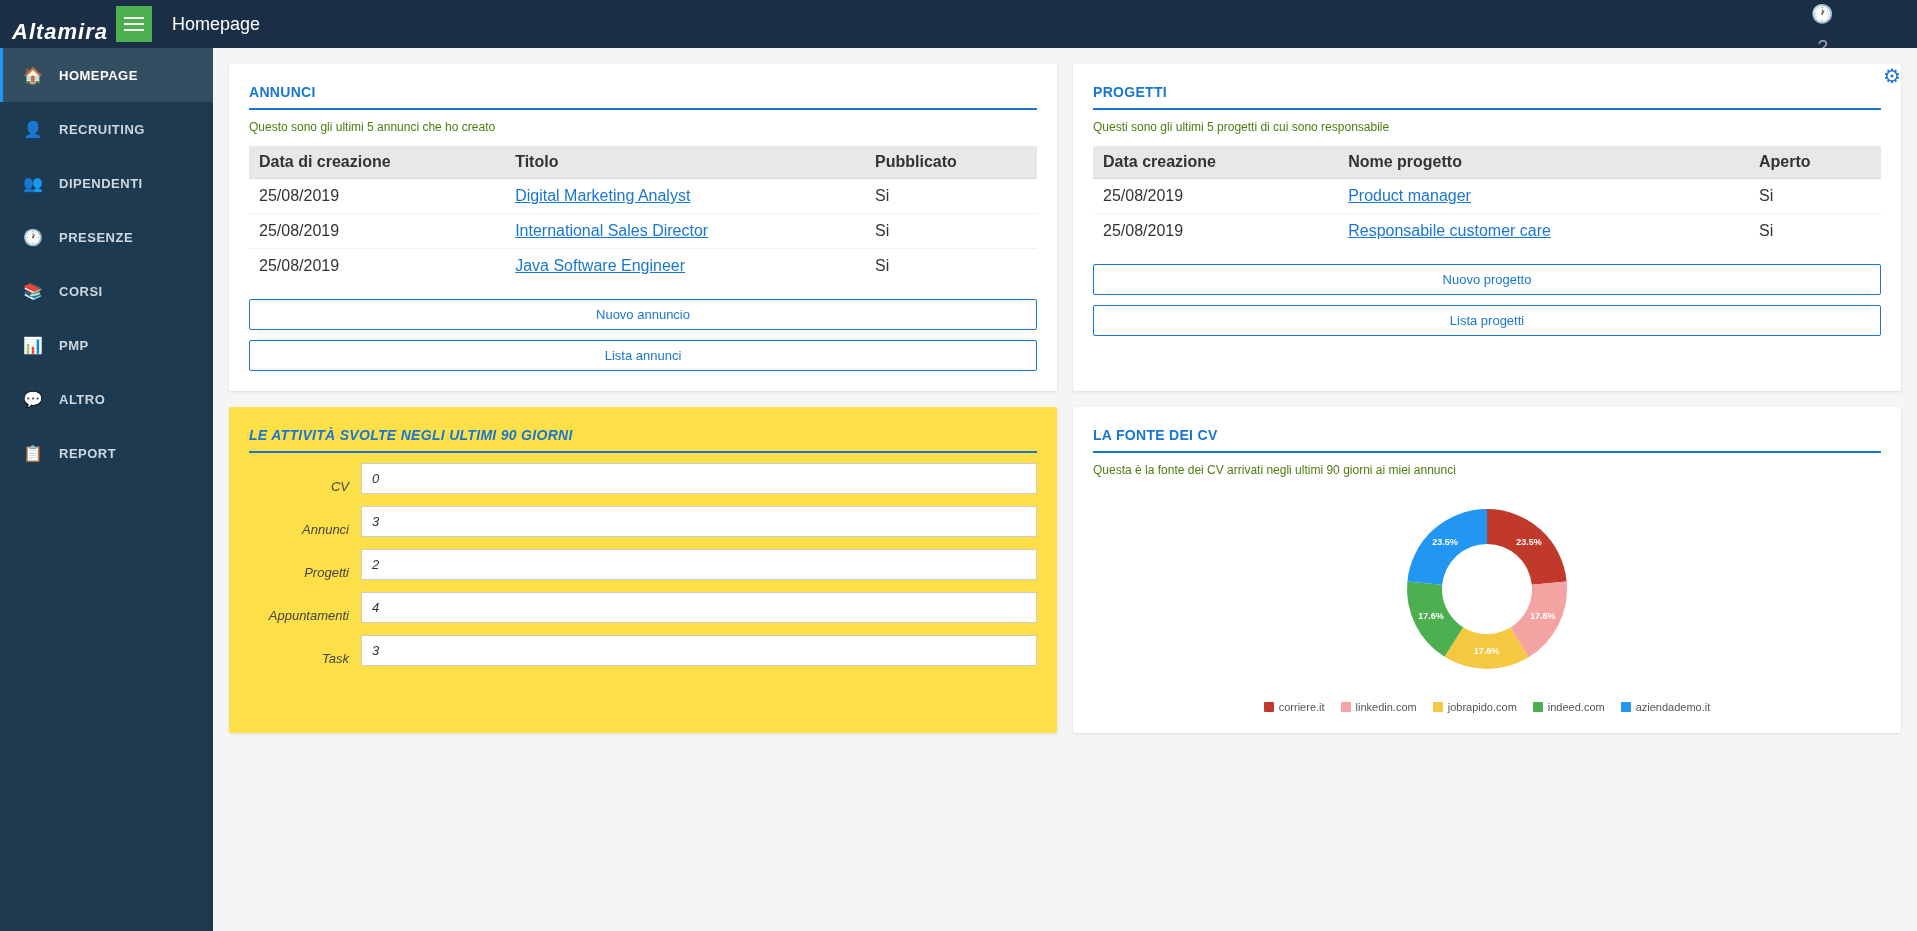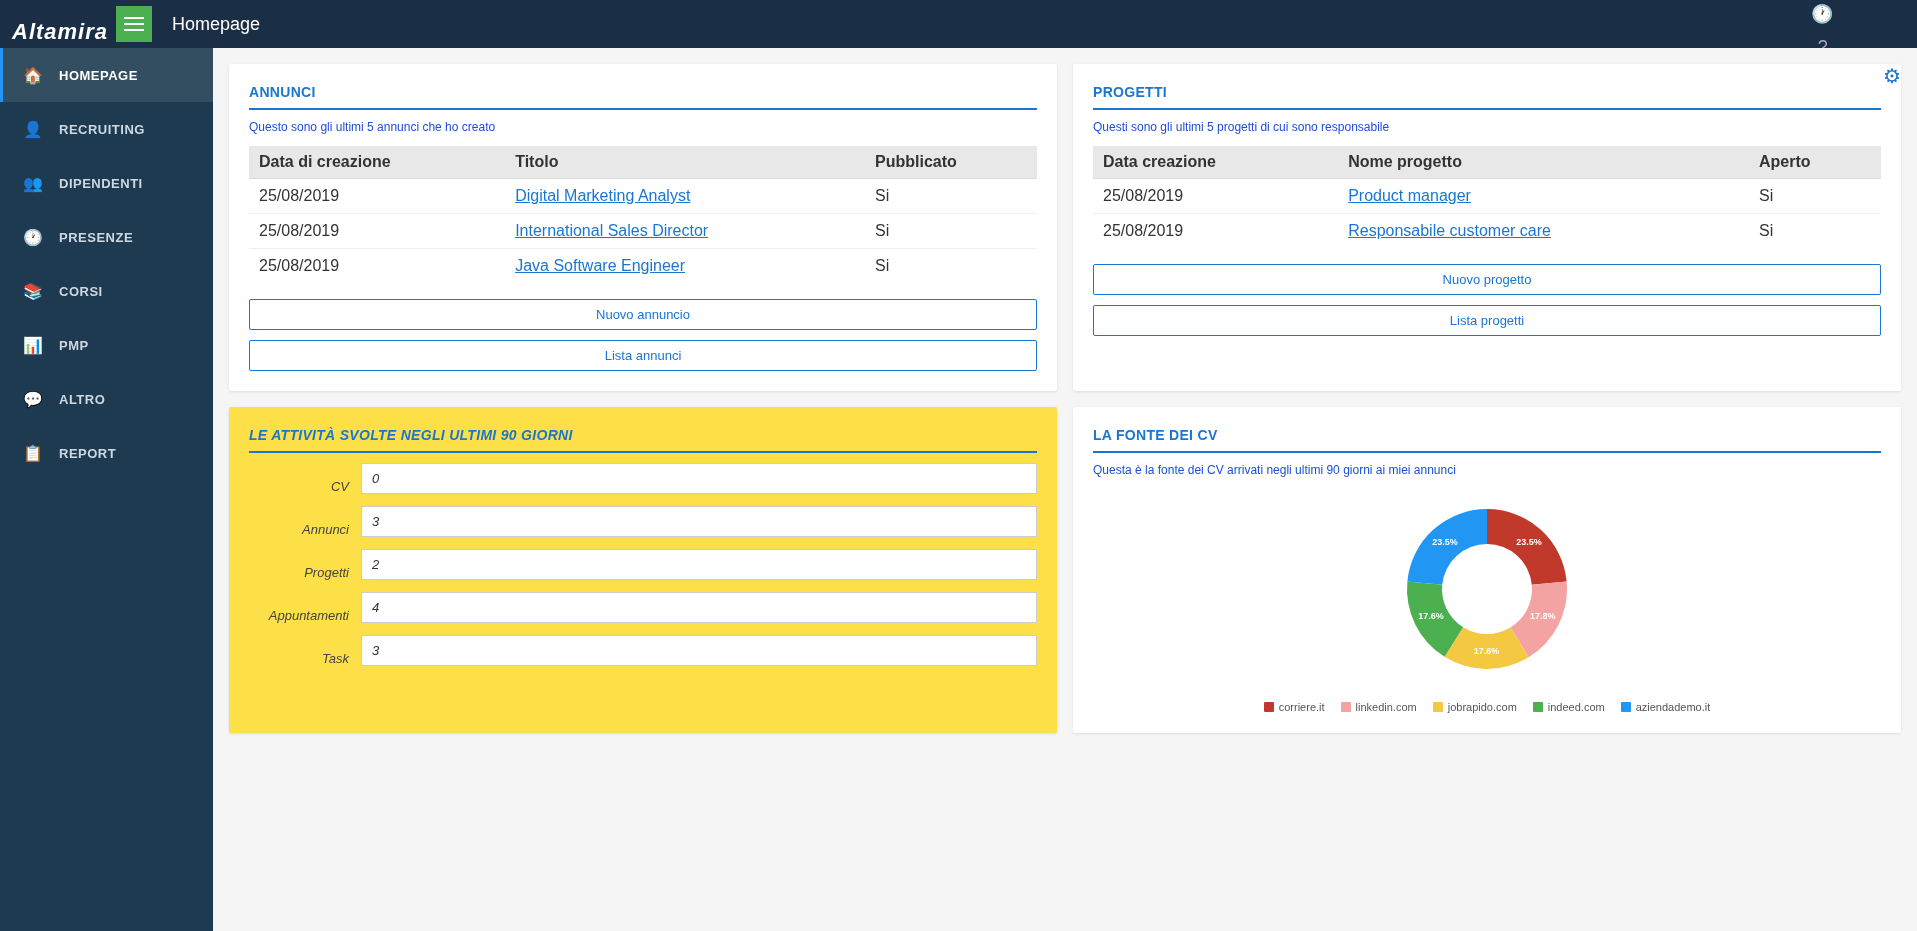--- a/index.html
+++ b/index.html
@@ -146,21 +146,21 @@
     .card-title {
       color: #1976d2;
       font-size: 14px;
       font-weight: bold;
       border-bottom: 2px solid #1976d2;
       padding-bottom: 8px;
       margin-bottom: 10px;
       letter-spacing: 0.3px;
     }
     .card-subtitle {
-      color: #1d4ed8;
+      color: #4d7c0f;
       font-size: 12px;
       margin-bottom: 12px;
     }
 
     
     .data-table {
       width: 100%;
       border-collapse: collapse;
       font-size: 16px;
     }

